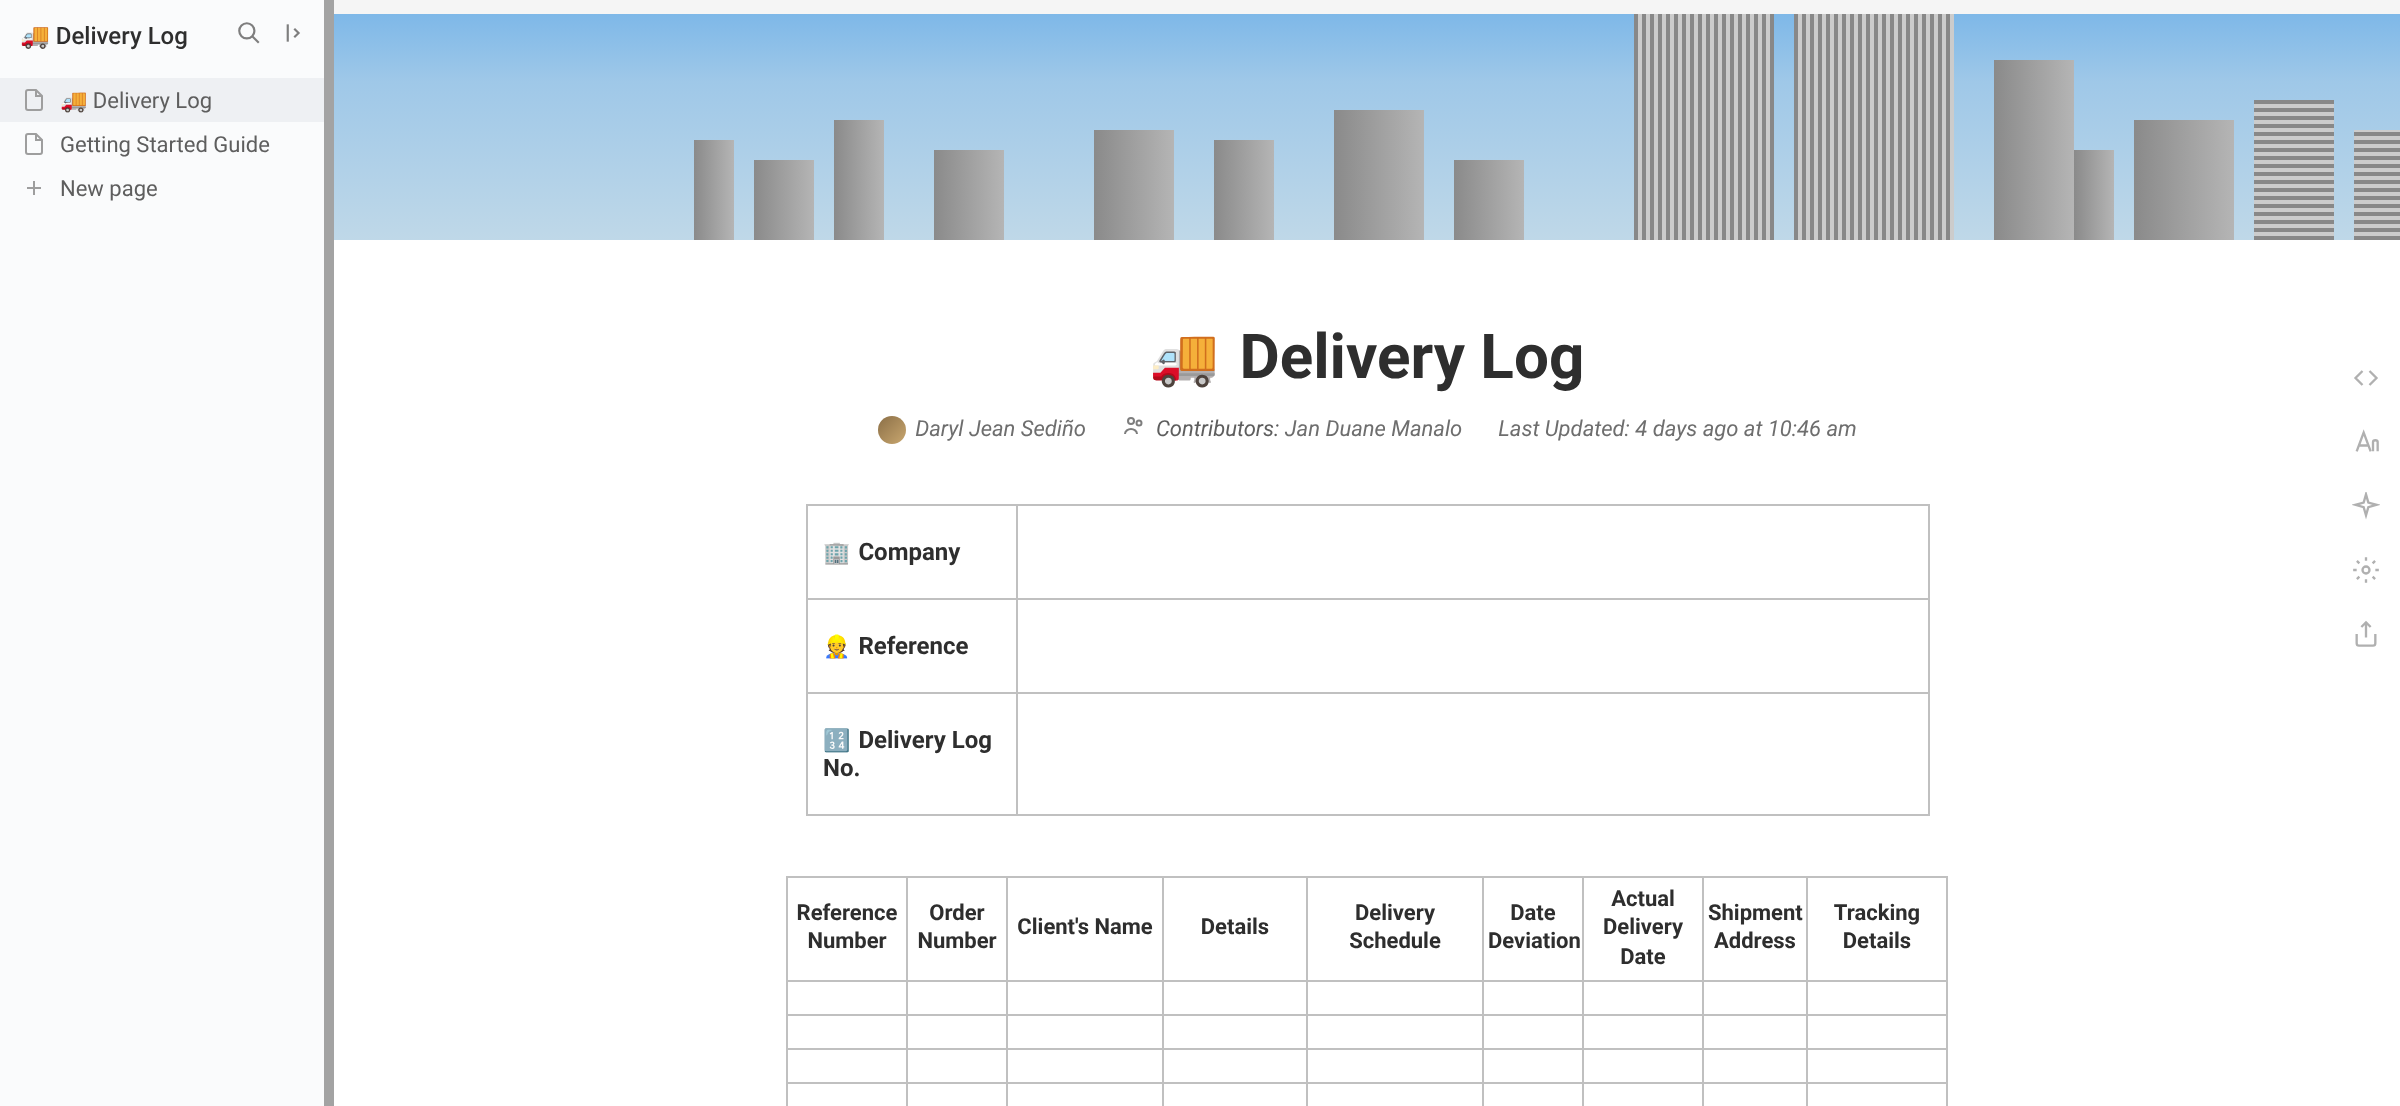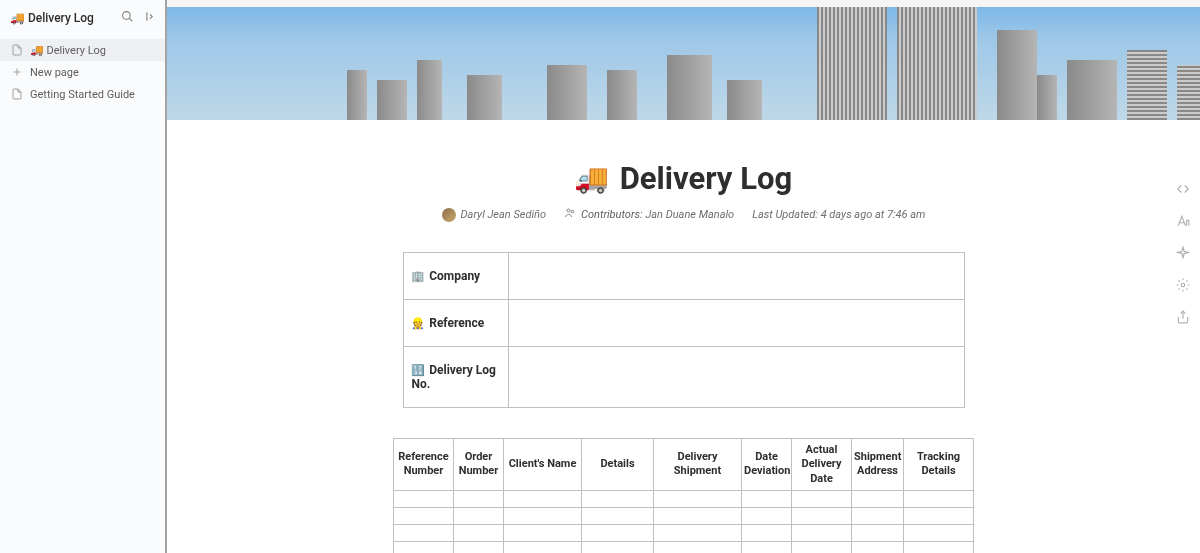--- a/index.html
+++ b/index.html
@@ -11,21 +11,21 @@
     body {
       display: flex;
       width: 1200px;
       height: 553px;
       overflow: hidden;
       background: #fff;
     }
     .sidebar {
       width: 167px;
       background: #fafbfc;
-      border-right: 2px solid #a3a3a3;
+      border-right: 5px solid #a3a3a3;
       display: flex;
       flex-direction: column;
       flex-shrink: 0;
     }
     .sidebar-header {
       display: flex;
       align-items: center;
       padding: 8px 10px;
       gap: 6px;
     }
@@ -246,34 +246,34 @@
         <svg width="12" height="12" viewBox="0 0 24 24" fill="none" stroke="#9e9e9e" stroke-width="2">
             <path d="M14 2H6a2 2 0 0 0-2 2v16a2 2 0 0 0 2 2h12a2 2 0 0 0 2-2V8z"></path>
             <polyline points="14 2 14 8 20 8"></polyline>
           </svg>
       </span>
       <span class="sidebar-item-label">🚚 Delivery Log</span>
     </div>
     <div class="sidebar-item">
       <span class="sidebar-item-icon">
         <svg width="12" height="12" viewBox="0 0 24 24" fill="none" stroke="#9e9e9e" stroke-width="2">
+            <path d="M14 2H6a2 2 0 0 0-2 2v16a2 2 0 0 0 2 2h12a2 2 0 0 0 2-2V8z"></path>
+            <polyline points="14 2 14 8 20 8"></polyline>
+          </svg>
+      </span>
+      <span class="sidebar-item-label">Getting Started Guide</span>
+    </div>
+    <div class="sidebar-item">
+      <span class="sidebar-item-icon">
+        <svg width="12" height="12" viewBox="0 0 24 24" fill="none" stroke="#9e9e9e" stroke-width="2">
             <line x1="12" y1="5" x2="12" y2="19"></line>
             <line x1="5" y1="12" x2="19" y2="12"></line>
           </svg>
       </span>
       <span class="sidebar-item-label">New page</span>
-    </div>
-    <div class="sidebar-item">
-      <span class="sidebar-item-icon">
-        <svg width="12" height="12" viewBox="0 0 24 24" fill="none" stroke="#9e9e9e" stroke-width="2">
-            <path d="M14 2H6a2 2 0 0 0-2 2v16a2 2 0 0 0 2 2h12a2 2 0 0 0 2-2V8z"></path>
-            <polyline points="14 2 14 8 20 8"></polyline>
-          </svg>
-      </span>
-      <span class="sidebar-item-label">Getting Started Guide</span>
     </div>
   </nav>
 </aside>
 
 <main class="main">
   <div class="cover">
     <div class="building b1"></div>
     <div class="building b2"></div>
     <div class="building b3"></div>
     <div class="building b4"></div>
@@ -306,21 +306,21 @@
         <span>
           <svg width="12" height="12" viewBox="0 0 24 24" fill="none" stroke="#7e7e7e" stroke-width="2">
               <circle cx="9" cy="7" r="3"></circle>
               <circle cx="17" cy="9" r="2.5"></circle>
               <path d="M3 20c0-3 3-5 6-5s6 2 6 5"></path>
             </svg>
         </span>
         <span><span class="meta-strong">Contributors:</span> <span>Jan Duane Manalo</span></span>
       </div>
       <div class="meta-item">
-        <span><span>Last Updated:</span> <span>4 days ago at 7:46 am</span></span>
+        <span><span>Last Updated:</span> <span>4 days ago at 10:46 am</span></span>
       </div>
     </div>
 
     <table class="info-table">
       <tbody>
           <tr>
         <td><span class="info-icon">🏢</span><span>Company</span></td>
         <td></td>
       </tr>
       <tr>
@@ -334,21 +334,21 @@
     </tbody>
       </table>
 
     <table class="data-table">
       <thead>
         <tr>
           <th class="col-ref">Reference Number</th>
           <th class="col-order">Order Number</th>
           <th class="col-client">Client's Name</th>
           <th class="col-details">Details</th>
-          <th class="col-schedule">Delivery Shipment</th>
+          <th class="col-schedule">Delivery Schedule</th>
           <th class="col-deviation">Date Deviation</th>
           <th class="col-actual">Actual Delivery Date</th>
           <th class="col-address">Shipment Address</th>
           <th class="col-tracking">Tracking Details</th>
         </tr>
       </thead>
       <tbody id="data-table-body">
           <tr>
             <td></td>
             <td></td>

